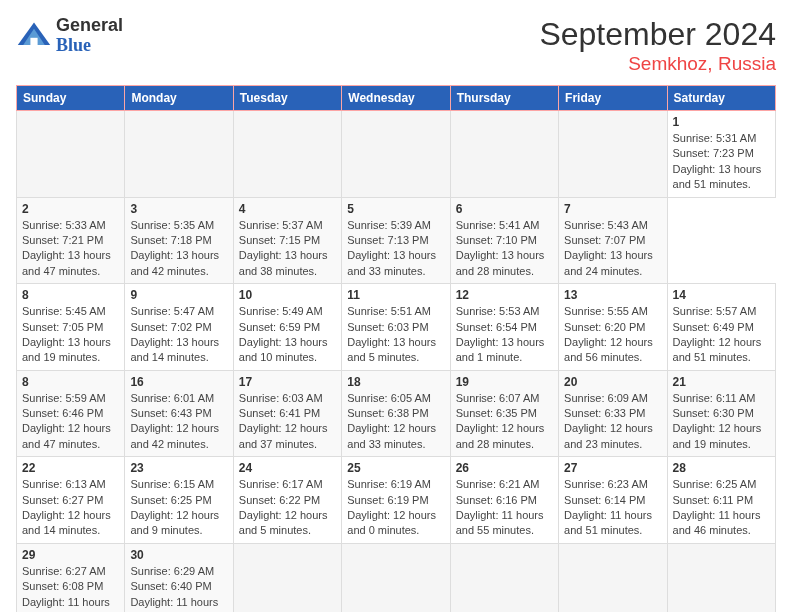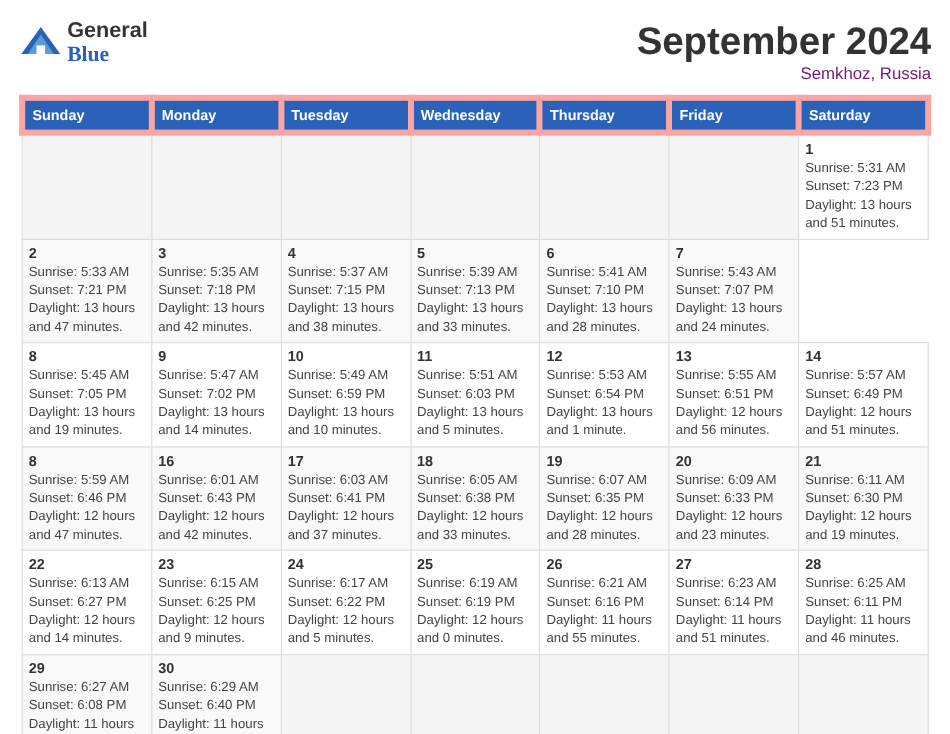--- a/index.html
+++ b/index.html
@@ -45,39 +45,39 @@
     }
     .logo-icon {
       width: 36px;
       height: 36px;
     }
     .title-block {
       text-align: right;
     }
     .month-title {
       font-size: 32px;
-      font-weight: bold;
+      font-weight: normal;
       color: #333;
     }
     .subtitle {
-      font-size: 14px;
-      color: #701a75;
+      font-size: 19px;
+      color: #ef4444;
     }
     .calendar {
       width: 100%;
       border-collapse: collapse;
     }
     .calendar th {
       background: #2962b8;
       color: #fff;
       font-size: 12px;
       font-weight: bold;
       padding: 5px 6px;
       text-align: left;
-      border: 5px solid #fca5a5;
+      border: 1px solid #fca5a5;
     }
     .calendar td {
       vertical-align: top;
       padding: 4px 5px;
       border: 1px solid #ddd;
       font-size: 9.5px;
       color: #333;
       background: #fff;
       width: calc(100% / 7);
       height: 80px;
@@ -239,21 +239,21 @@
         <div class="day-info">
           <span>Sunrise: 5:53 AM</span><br>
           <span>Sunset: 6:54 PM</span><br>
           <span>Daylight: 13 hours and 1 minute.</span>
         </div>
       </td>
           <td>
         <span class="day-number">13</span>
         <div class="day-info">
           <span>Sunrise: 5:55 AM</span><br>
-          <span>Sunset: 6:51 PM</span><br>
+          <span>Sunset: 6:20 PM</span><br>
           <span>Daylight: 12 hours and 56 minutes.</span>
         </div>
       </td>
           <td>
         <span class="day-number">14</span>
         <div class="day-info">
           <span>Sunrise: 5:57 AM</span><br>
           <span>Sunset: 6:49 PM</span><br>
           <span>Daylight: 12 hours and 51 minutes.</span>
         </div>

